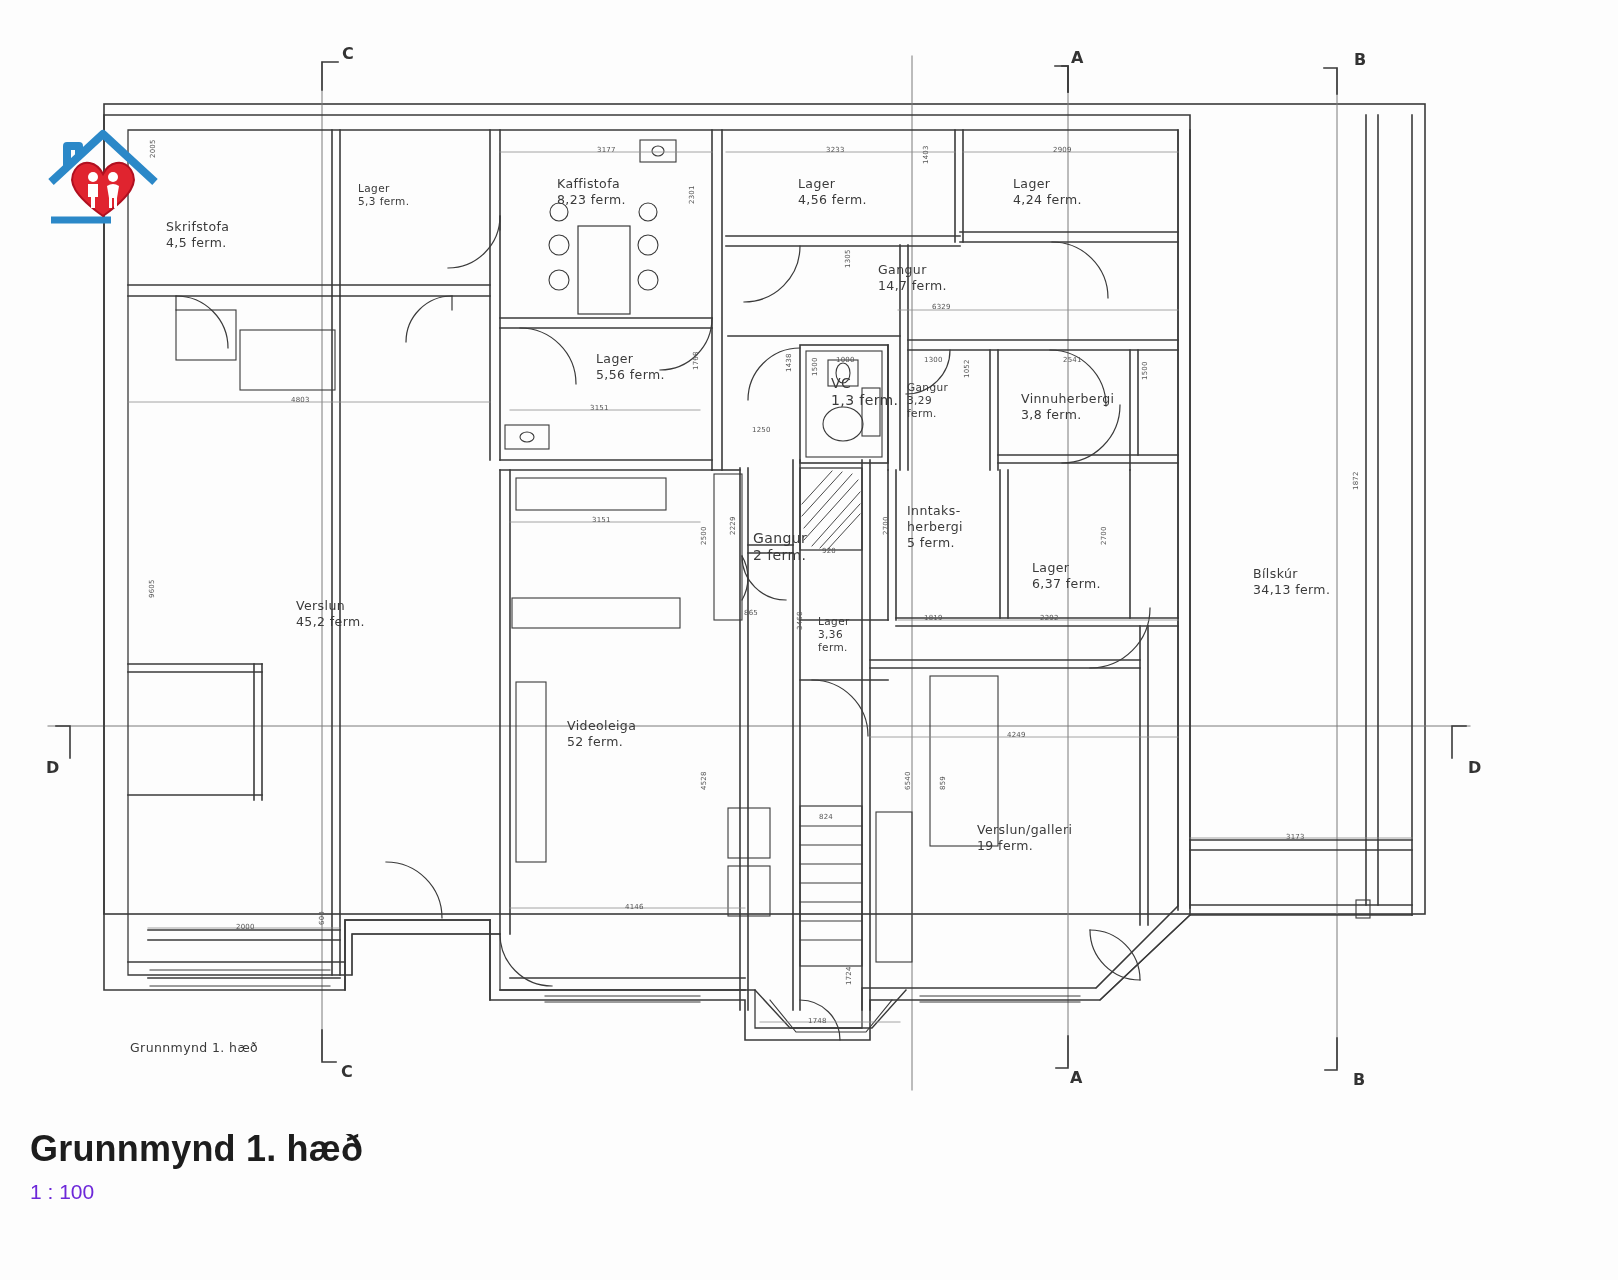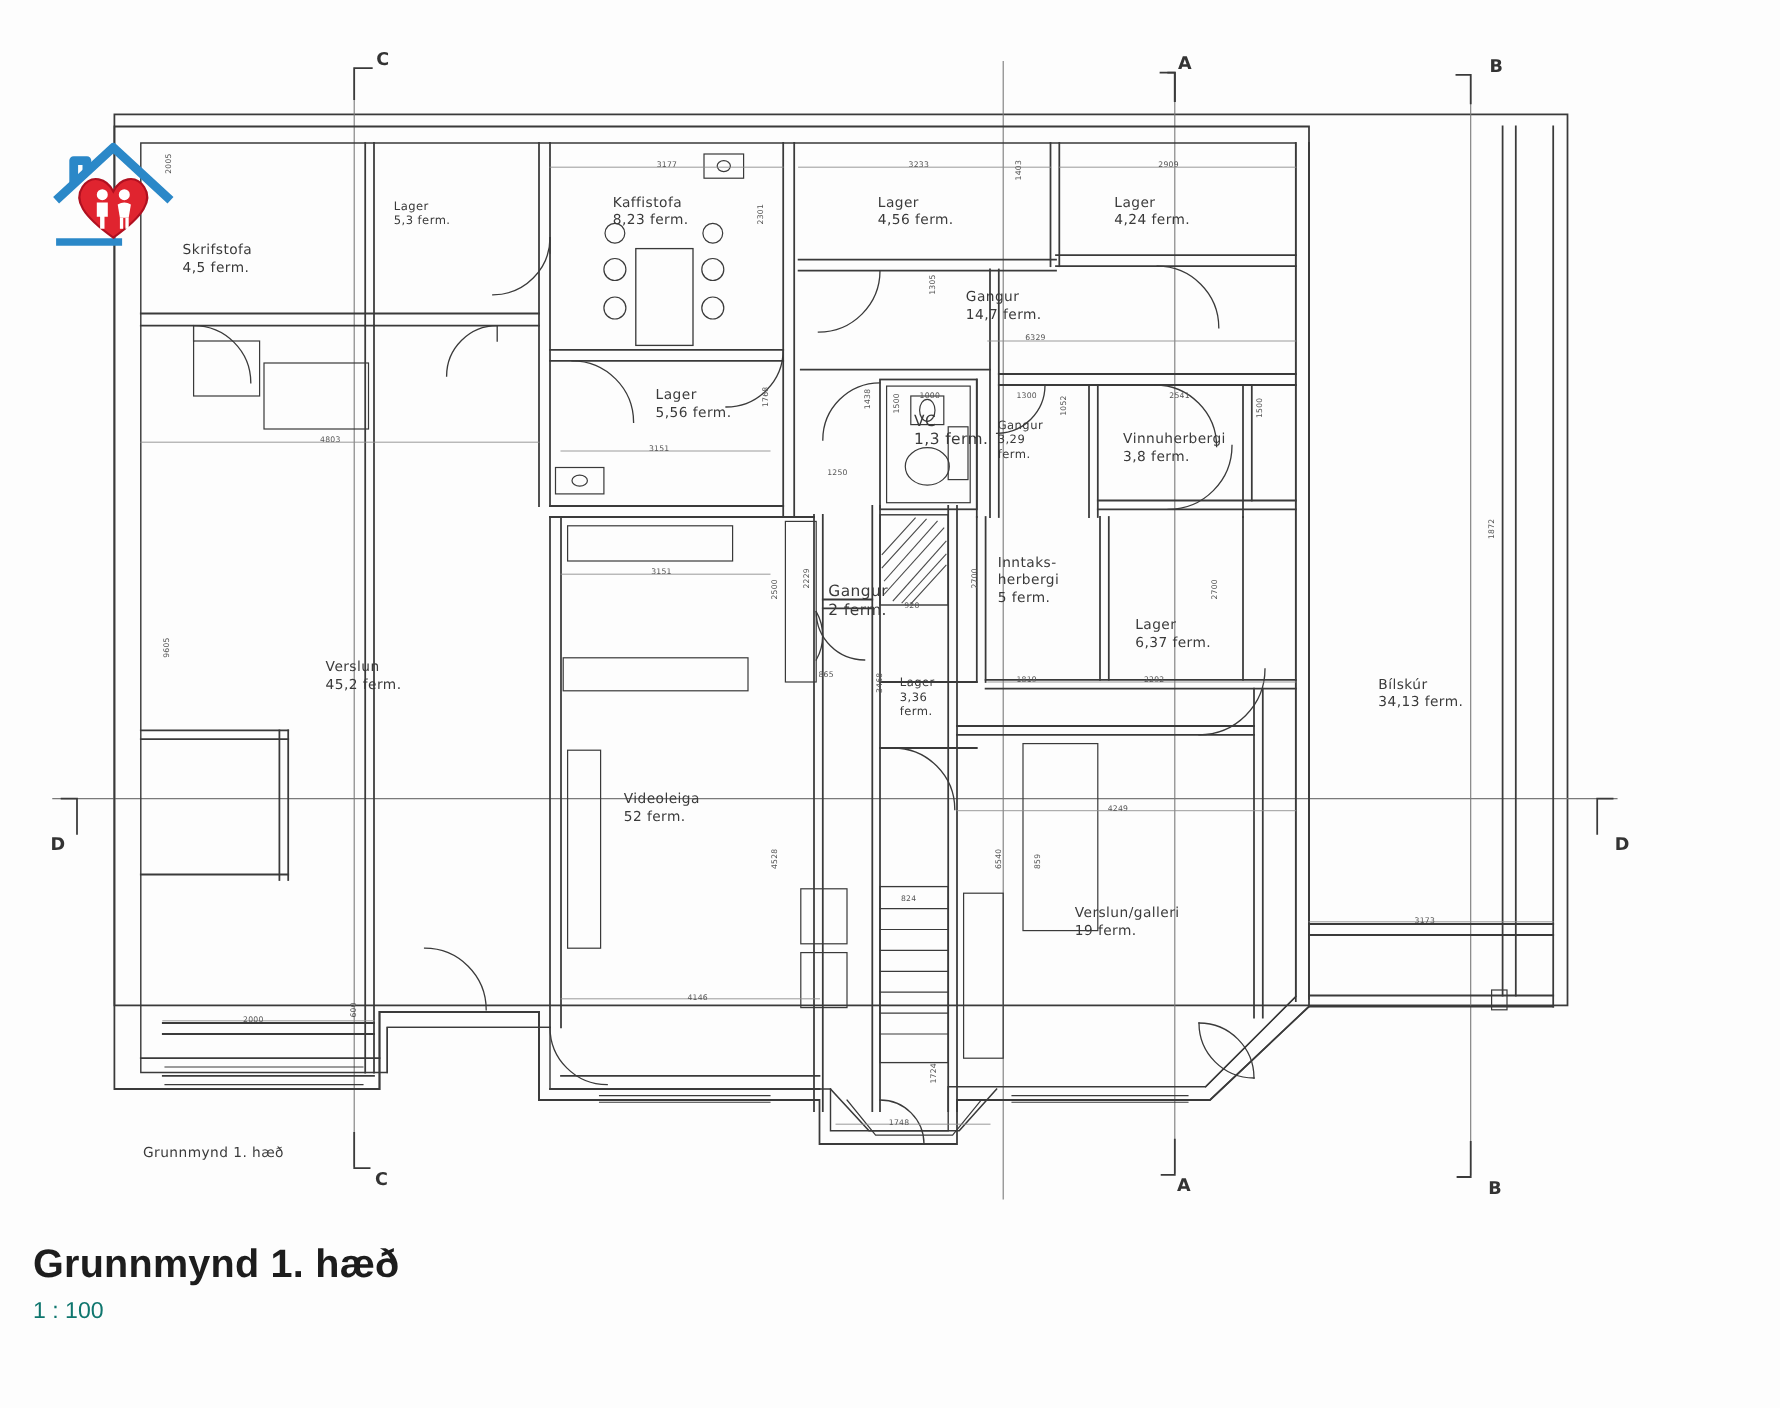--- a/index.html
+++ b/index.html
@@ -88,21 +88,21 @@
     font-family:"Liberation Sans", sans-serif;
     font-size:36px;
     font-weight:bold;
     color:#1d1d1d;
     letter-spacing:0.2px;
     margin:0;
   }
   #caption-scale{
     font-family:"Liberation Sans", sans-serif;
     font-size:21px;
-    color:#0f766e;
+    color:#6d28d9;
     margin:10px 0 0 0;
   }
 </style>
 </head>
 <body>
 
 <div id="sheet">
 
   <svg id="plan-svg" viewBox="0 0 1618 1105">
     <g fill="none" stroke="#3a3a3a" stroke-width="1.6" stroke-linecap="square">
@@ -392,21 +392,21 @@
       <div class="room-label sm" style="left: 907px; top: 381px;"><div>Gangur</div><div>3,29
 ferm.</div></div>
       <div class="room-label" style="left: 1021px; top: 391px;"><div>Vinnuherbergi</div><div>3,8 ferm.</div></div>
       <div class="room-label" style="left: 907px; top: 503px;"><div>Inntaks-
 herbergi</div><div>5 ferm.</div></div>
       <div class="room-label" style="left: 1032px; top: 560px;"><div>Lager</div><div>6,37 ferm.</div></div>
       <div class="room-label xs" style="left: 753px; top: 530px;"><div>Gangur</div><div>2 ferm.</div></div>
       <div class="room-label sm" style="left: 818px; top: 615px;"><div>Lager</div><div>3,36
 ferm.</div></div>
       <div class="room-label" style="left: 296px; top: 598px;"><div>Verslun</div><div>45,2 ferm.</div></div>
-      <div class="room-label" style="left: 1253px; top: 566px; margin-top: 48px;"><div>Bílskúr</div><div>34,13 ferm.</div></div>
+      <div class="room-label" style="left: 1253px; top: 566px;"><div>Bílskúr</div><div>34,13 ferm.</div></div>
       <div class="room-label" style="left: 567px; top: 718px;"><div>Videoleiga</div><div>52 ferm.</div></div>
       <div class="room-label" style="left: 977px; top: 822px;"><div>Verslun/galleri</div><div>19 ferm.</div></div>
     </div>
 
   <div id="dim-labels">
       <div class="dim" style="left: 597px; top: 146px;">3177</div>
       <div class="dim" style="left: 826px; top: 146px;">3233</div>
       <div class="dim" style="left: 1053px; top: 146px;">2909</div>
       <div class="dim vert" style="left: 149px; top: 158px;">2005</div>
       <div class="dim vert" style="left: 922px; top: 164px;">1403</div>
@@ -436,21 +436,21 @@
       <div class="dim vert" style="left: 796px; top: 630px;">3468</div>
       <div class="dim vert" style="left: 148px; top: 598px;">9605</div>
       <div class="dim vert" style="left: 1352px; top: 490px;">1872</div>
       <div class="dim" style="left: 1007px; top: 731px;">4249</div>
       <div class="dim vert" style="left: 904px; top: 790px;">6540</div>
       <div class="dim vert" style="left: 700px; top: 790px;">4528</div>
       <div class="dim" style="left: 819px; top: 813px;">824</div>
       <div class="dim vert" style="left: 939px; top: 790px;">859</div>
       <div class="dim" style="left: 1286px; top: 833px;">3173</div>
       <div class="dim" style="left: 625px; top: 903px;">4146</div>
-      <div class="dim" style="left: 221px; top: 923px;">2000</div>
+      <div class="dim" style="left: 236px; top: 923px;">2000</div>
       <div class="dim vert" style="left: 318px; top: 925px;">600</div>
       <div class="dim vert" style="left: 845px; top: 985px;">1724</div>
       <div class="dim" style="left: 808px; top: 1017px;">1748</div>
     </div>
 
   <div id="marker-labels">
       <div class="mark" style="left: 342px; top: 44px;">C</div>
       <div class="mark" style="left: 1071px; top: 48px;">A</div>
       <div class="mark" style="left: 1354px; top: 50px;">B</div>
       <div class="mark" style="left: 46px; top: 758px;">D</div>

